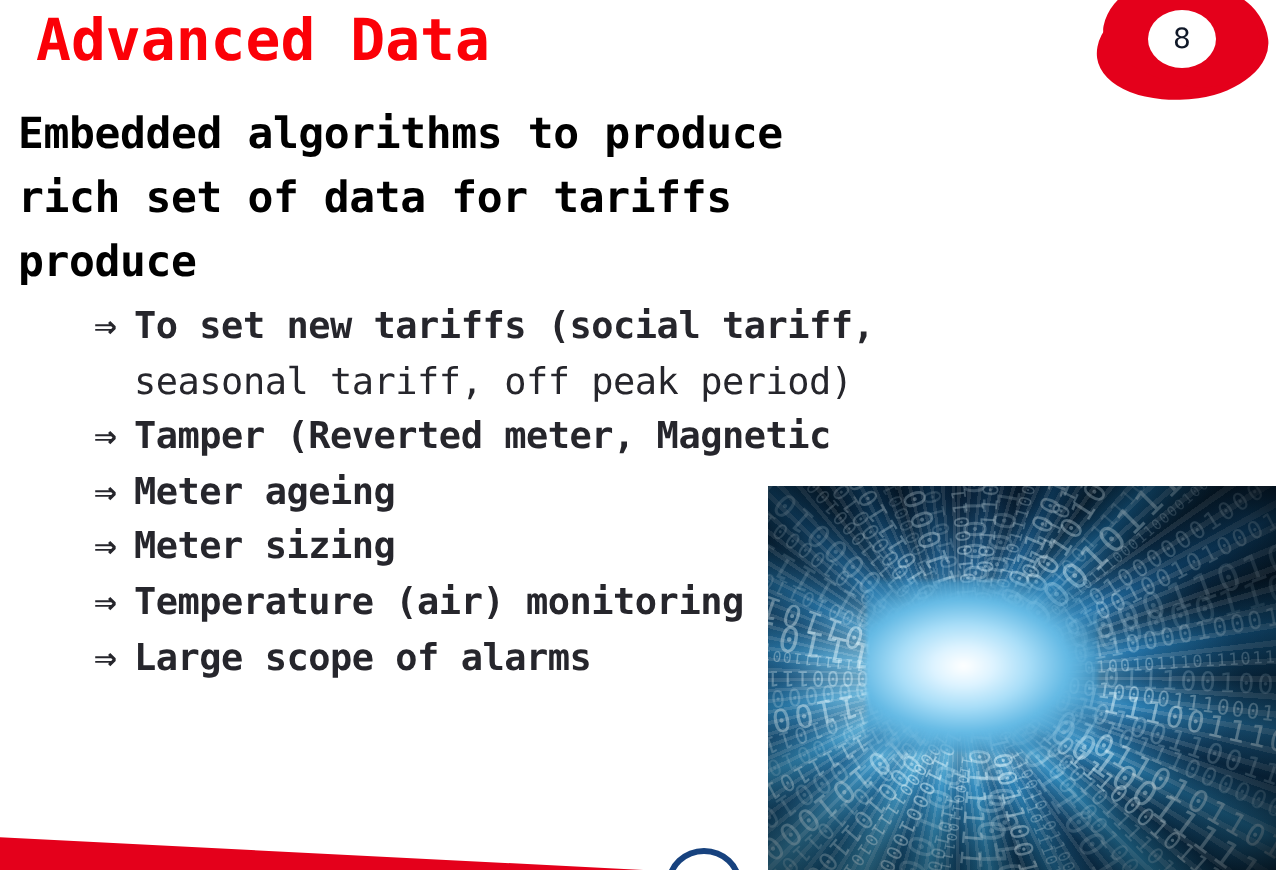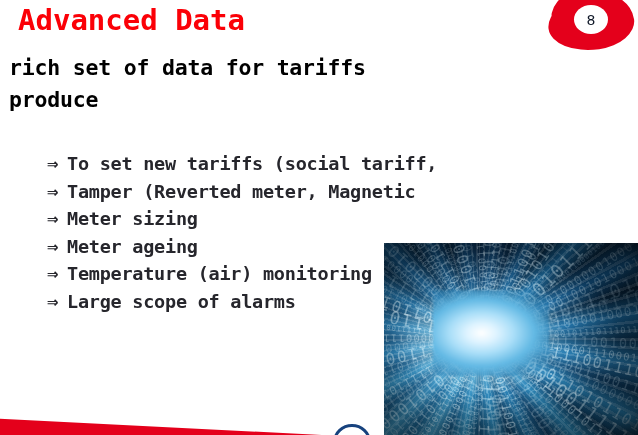--- a/index.html
+++ b/index.html
@@ -241,41 +241,43 @@
 
   <div id="page-badge">
     <div class="blob"></div>
     <div class="blob2"></div>
     <div class="inner-oval">
       <span>8</span>
     </div>
   </div>
 
   <div id="headline">
+    <span class="hl-line">Embedded algorithms to produce</span>
     <span class="hl-line">rich set of data for tariffs</span>
     <span class="hl-line">produce</span>
   </div>
 
   <div id="bullets">
 
     <div class="bullet-row">
       <span class="arrow">⇒</span><span>To set new tariffs (social tariff,</span>
     </div>
+    <div class="cont">seasonal tariff, off peak period)</div>
 
 
     <div class="bullet-row">
       <span class="arrow">⇒</span><span>Tamper (Reverted meter, Magnetic</span>
     </div>
 
     <div class="bullet-row">
+      <span class="arrow">⇒</span><span>Meter ageing</span>
+    </div>
+
+    <div class="bullet-row">
       <span class="arrow">⇒</span><span>Meter sizing</span>
-    </div>
-
-    <div class="bullet-row">
-      <span class="arrow">⇒</span><span>Meter ageing</span>
     </div>
 
     <div class="bullet-row">
       <span class="arrow">⇒</span><span>Temperature (air) monitoring</span>
     </div>
 
     <div class="bullet-row">
       <span class="arrow">⇒</span><span>Large scope of alarms</span>
     </div>
 

